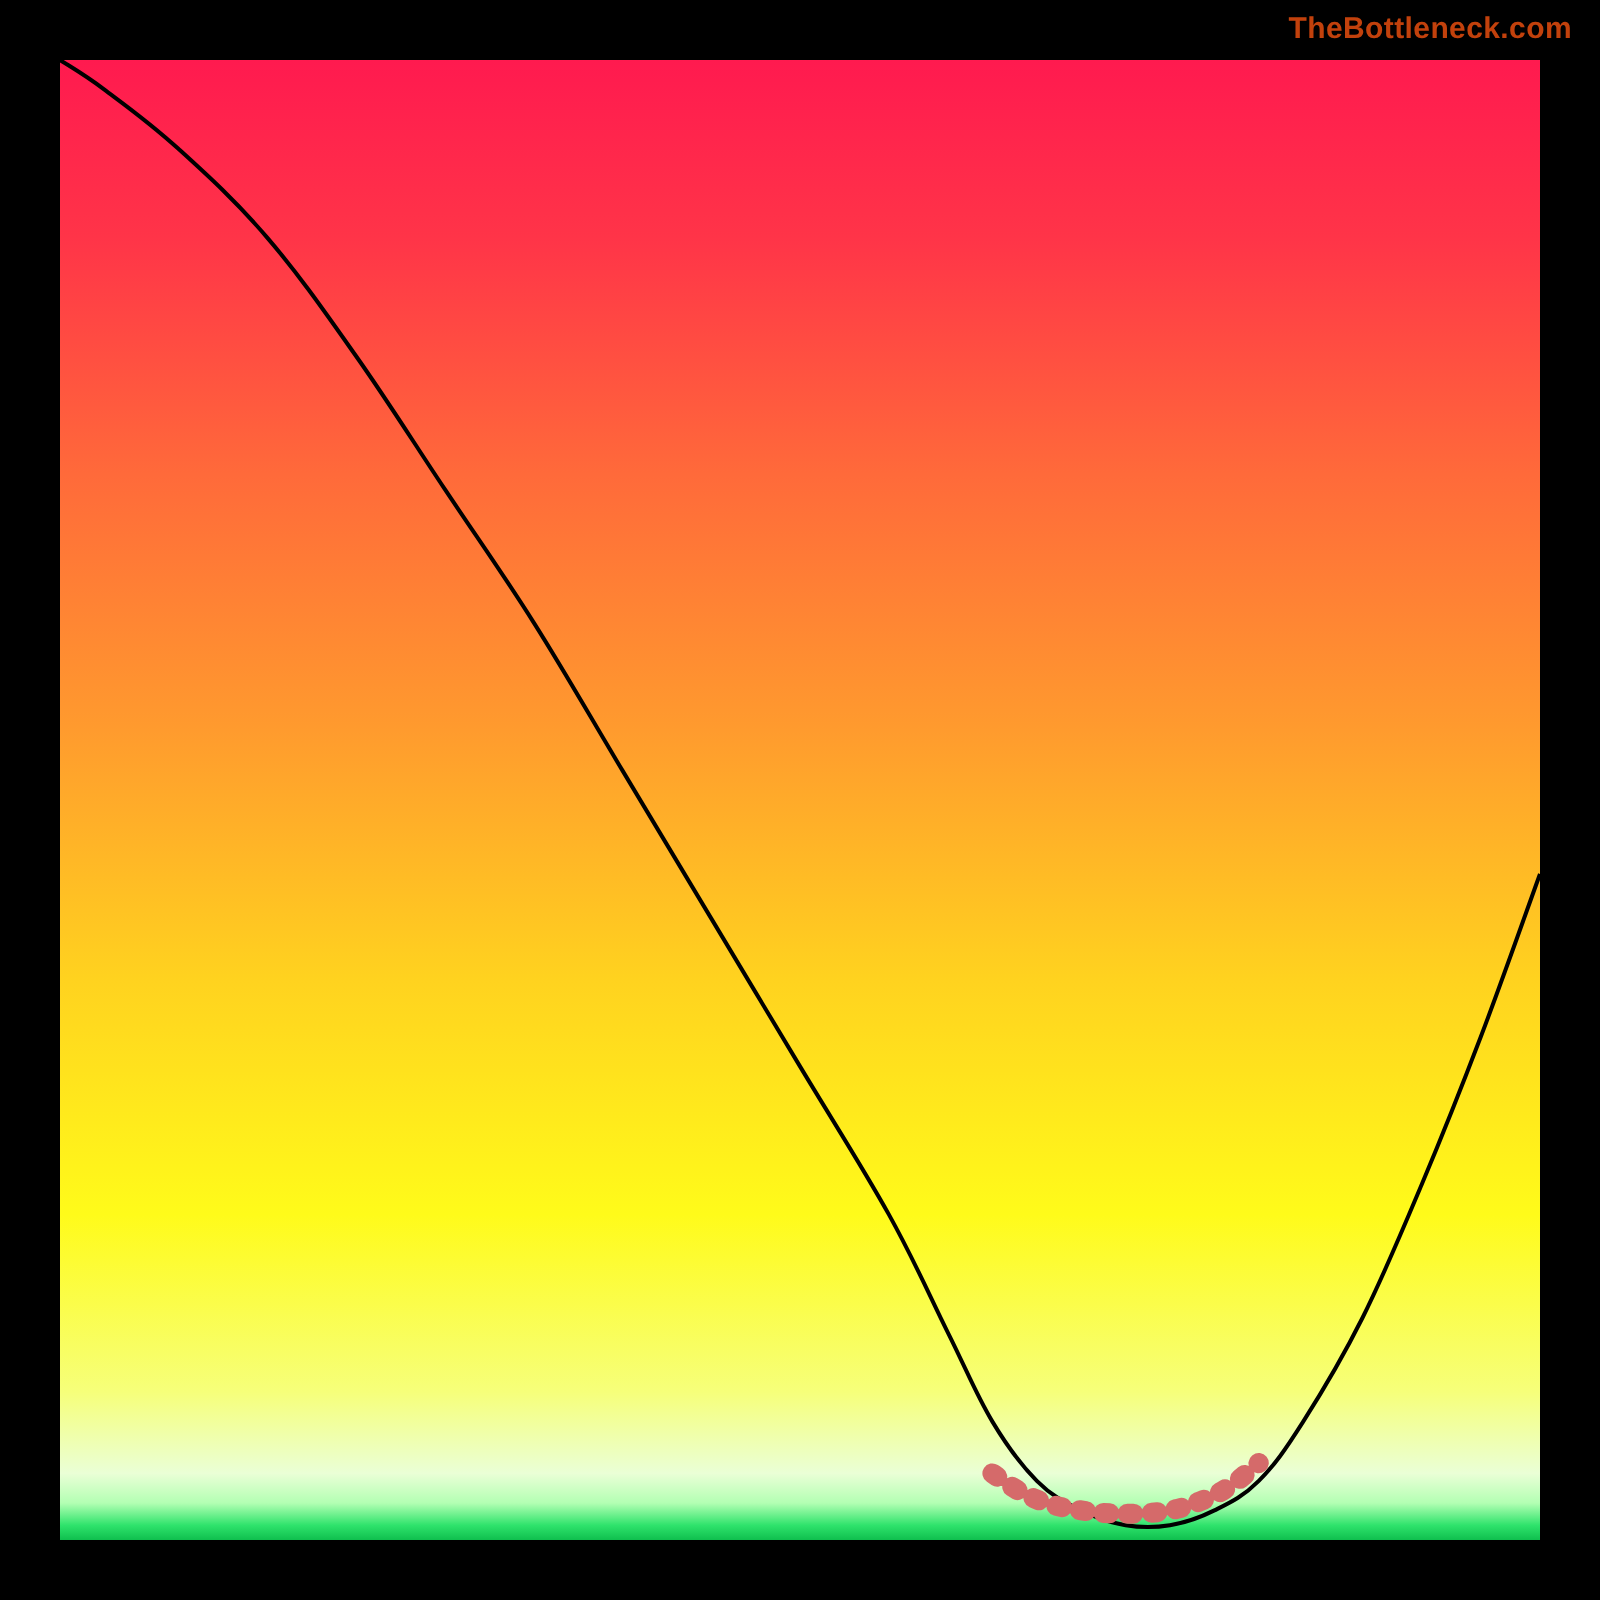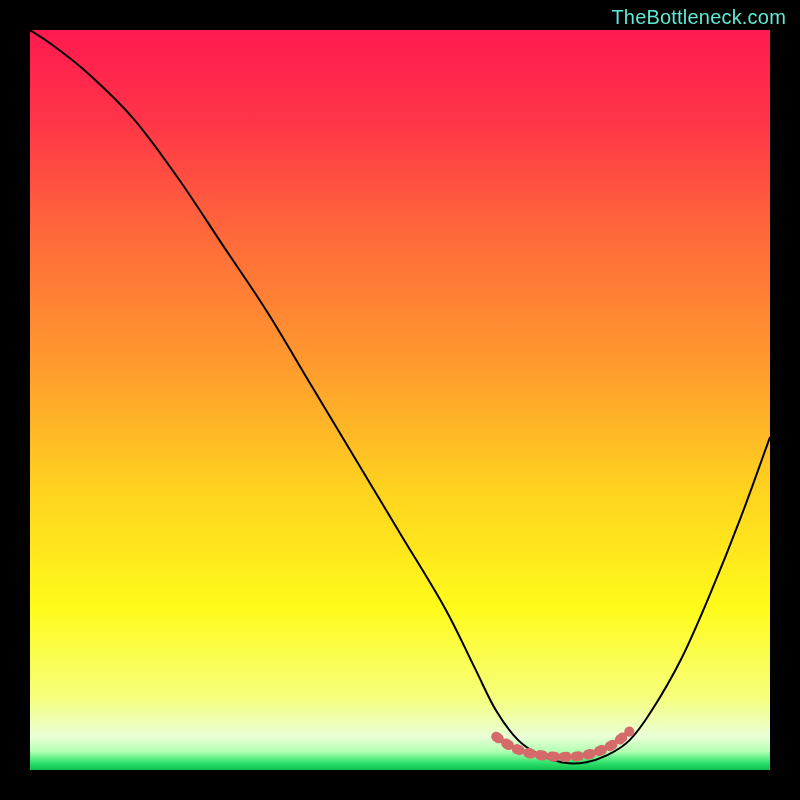--- a/index.html
+++ b/index.html
@@ -14,23 +14,23 @@
   .stage {
     position: relative;
     width: 800px;
     height: 800px;
     background: #000;
   }
   .watermark {
     position: absolute;
     top: 6px;
     right: 14px;
-    color: #5eead4;
-    font-size: 20px;
-    font-weight: 400;
+    color: #c2410c;
+    font-size: 15px;
+    font-weight: 700;
     letter-spacing: 0.2px;
     z-index: 5;
   }
   .plot-area {
     position: absolute;
     left: 30px;
     top: 30px;
     width: 740px;
     height: 740px;
     overflow: hidden;

